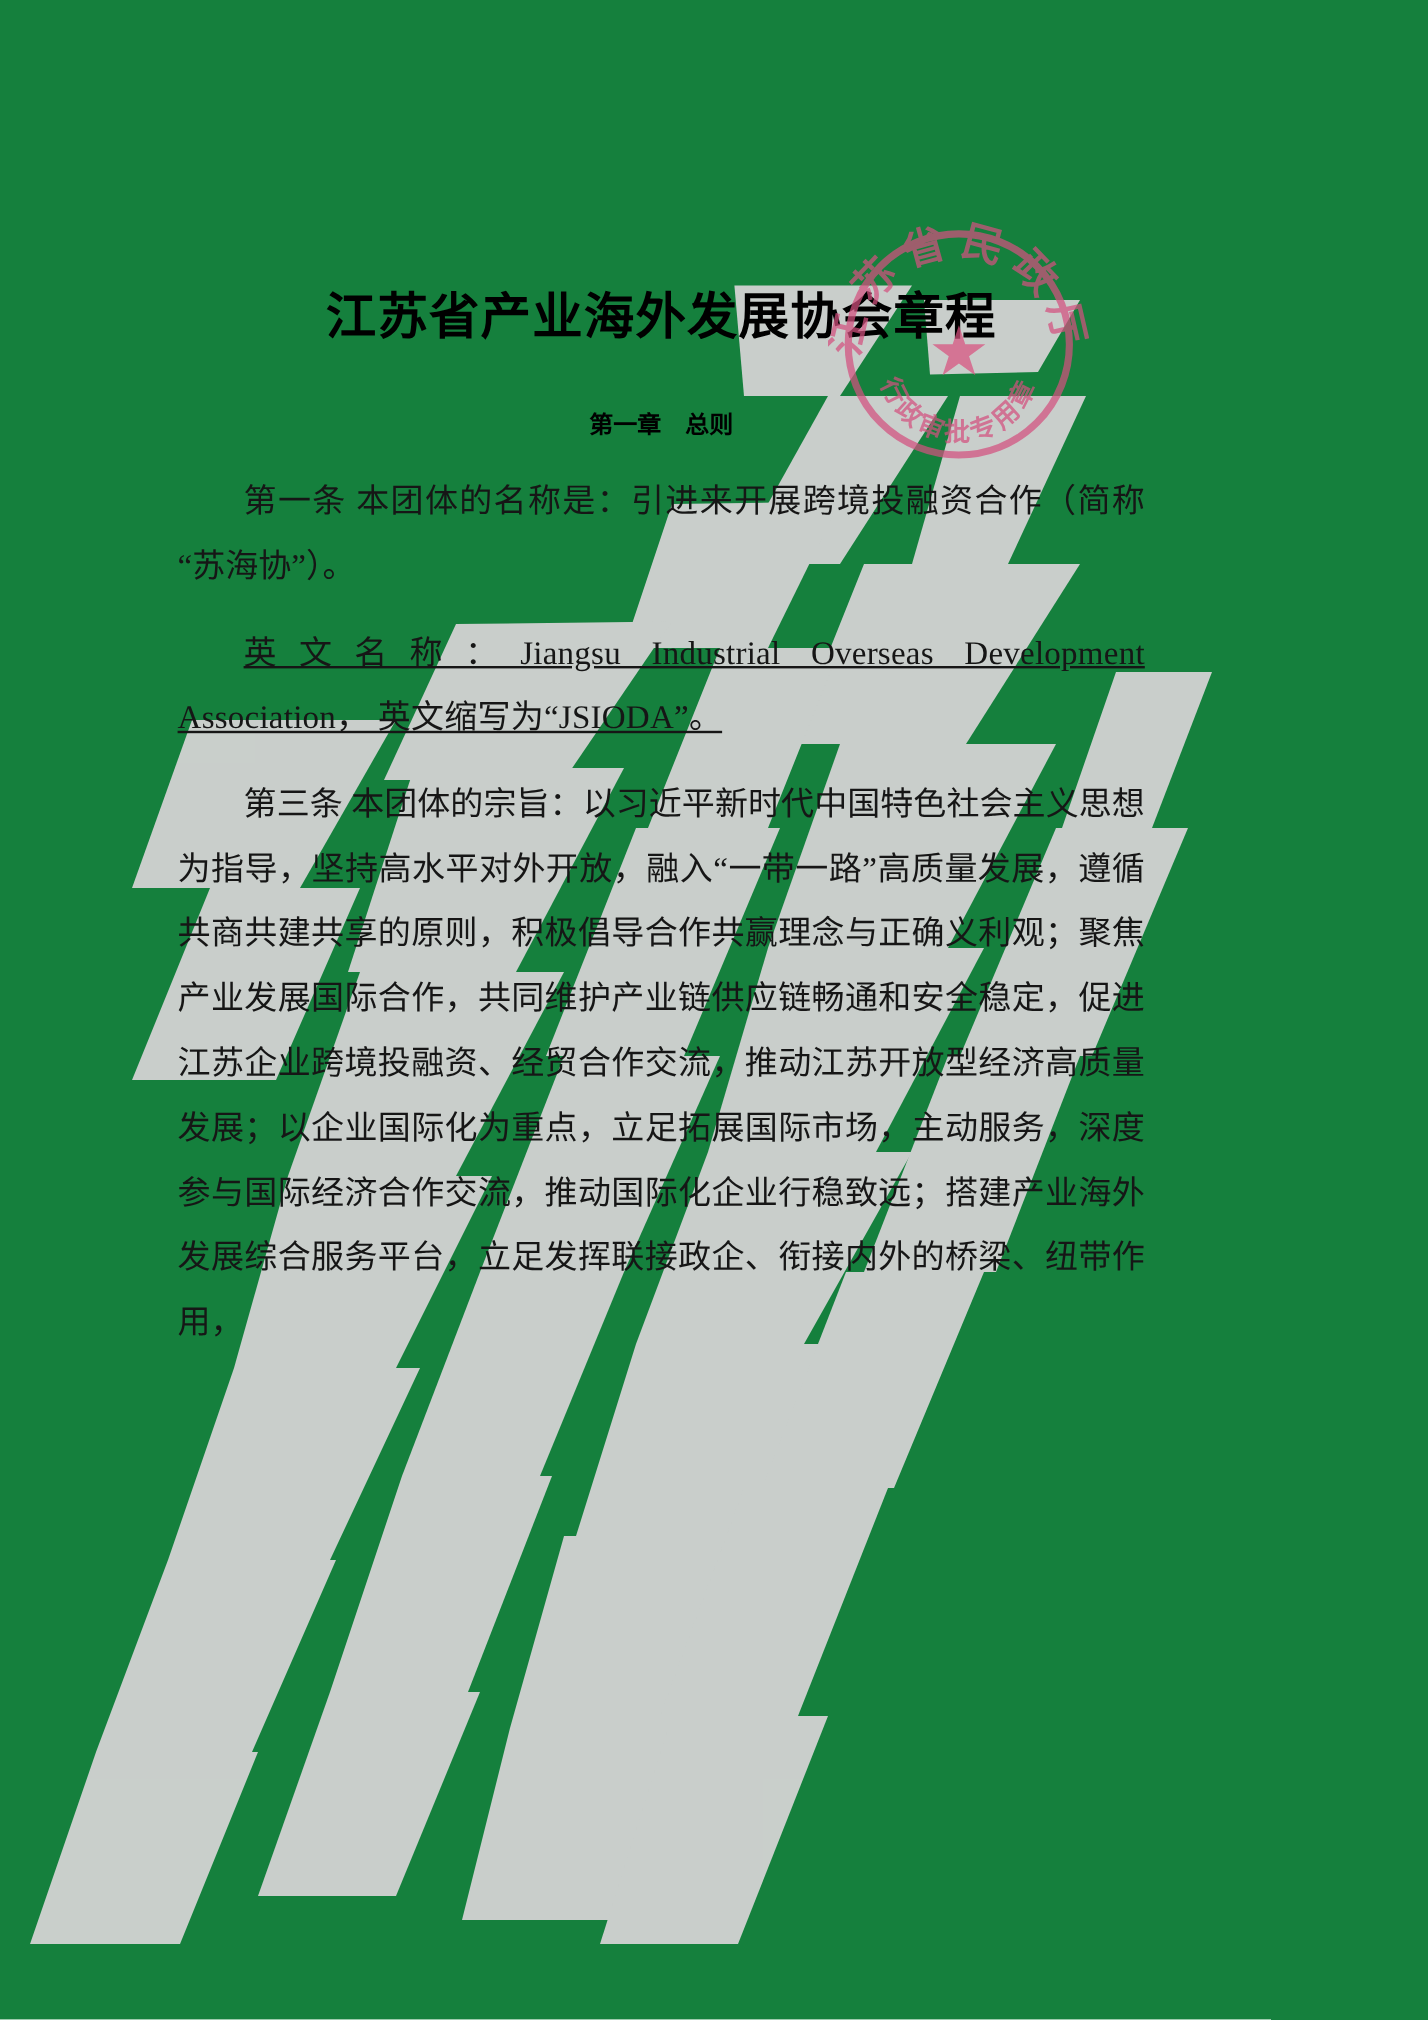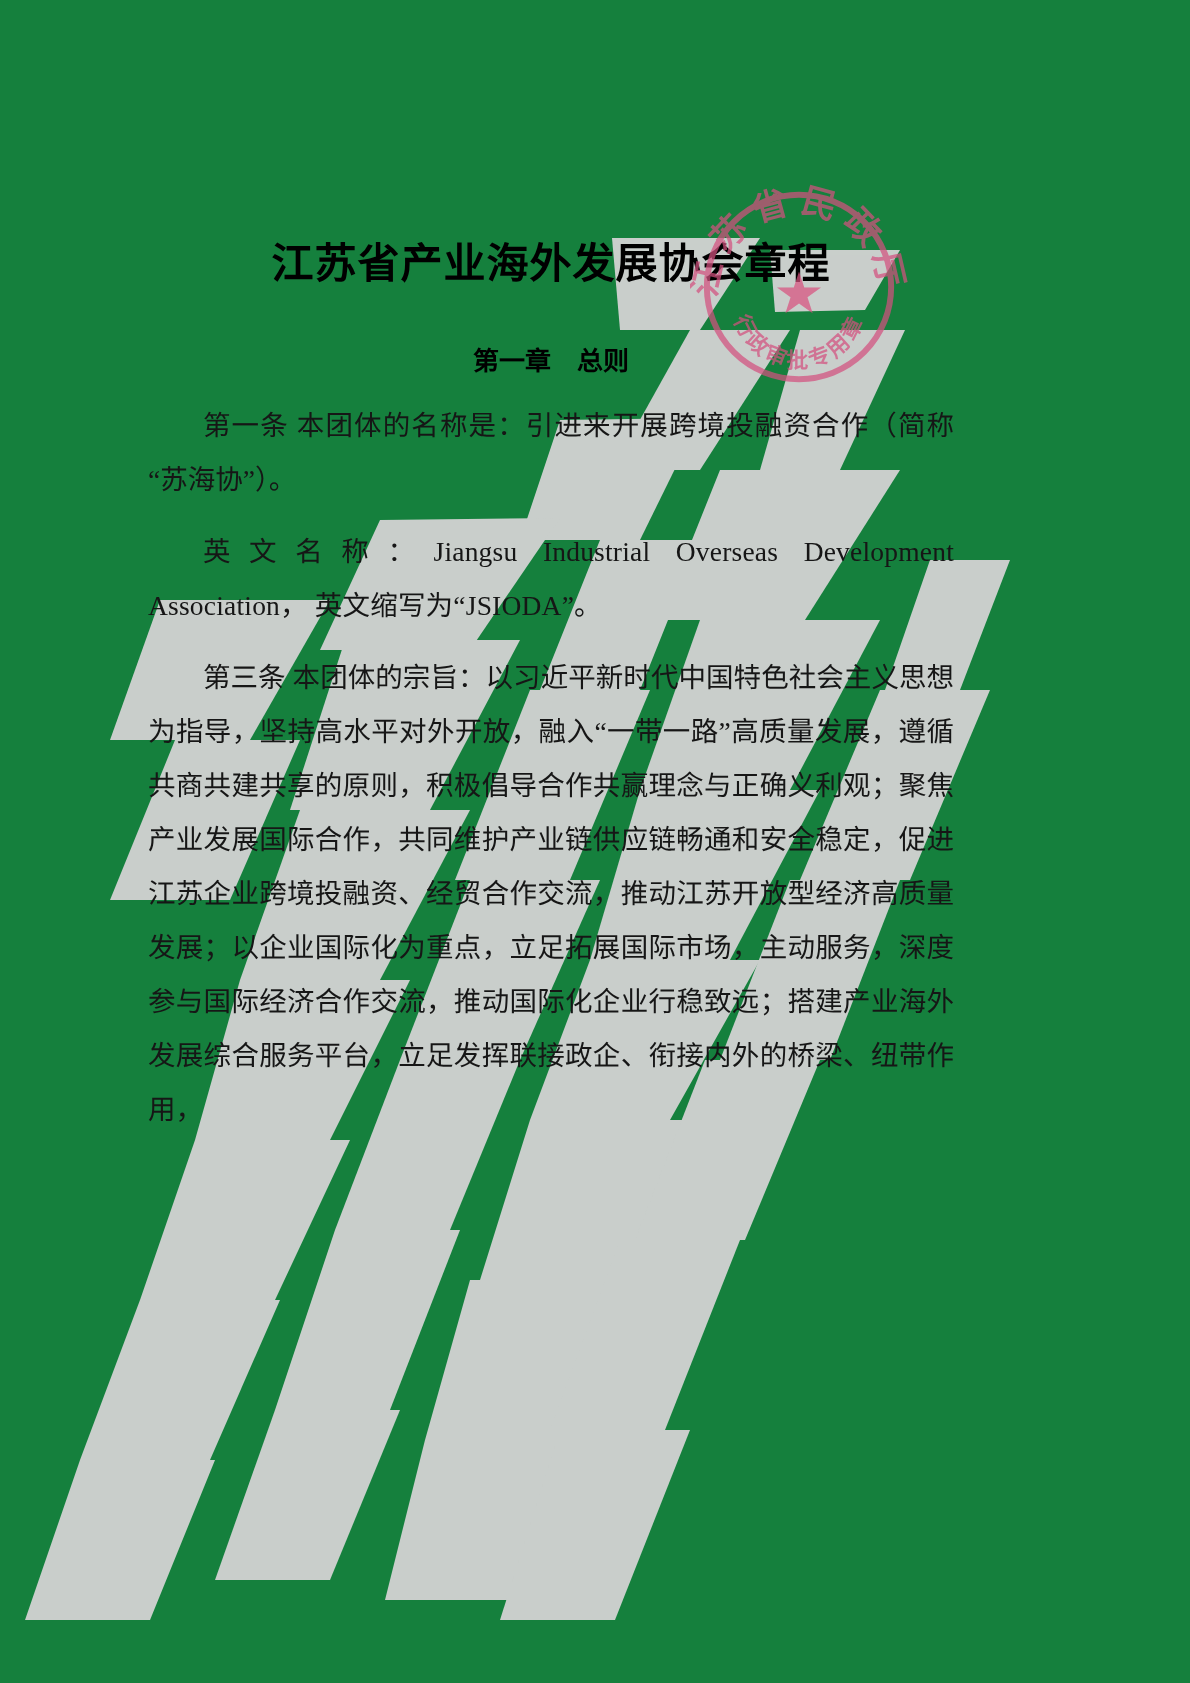--- a/index.html
+++ b/index.html
@@ -54,42 +54,43 @@
     letter-spacing: 1px;
     line-height: 1.25;
     color: #000000;
     white-space: nowrap;
   }
 
   .chapter-heading {
     margin: 0;
     padding-top: 52px;
     text-align: center;
-    font-family: Liberation Sans, sans-serif;
+    font-family: Liberation Mono, monospace;
     font-weight: 700;
-    font-size: 26px;
+    font-size: 20px;
     line-height: 1.4;
     color: #000000;
   }
 
   .para {
     margin: 0;
     padding-top: 18px;
     font-size: 27.5px;
     line-height: 54px;
     text-align: justify;
     text-justify: inter-character;
     text-indent: 2em;
     color: #161616;
     font-family: "Liberation Serif", "DejaVu Serif", serif;
   }
   .para:first-of-type { padding-top: 20px; }
 
   .para-en-name {
     letter-spacing: 0.2px;
+    text-decoration: underline;
   }
 
   
   #seal {
     position: absolute;
     left: 690px;
     top: 178px;
     width: 218px;
     height: 218px;
     z-index: 5;

